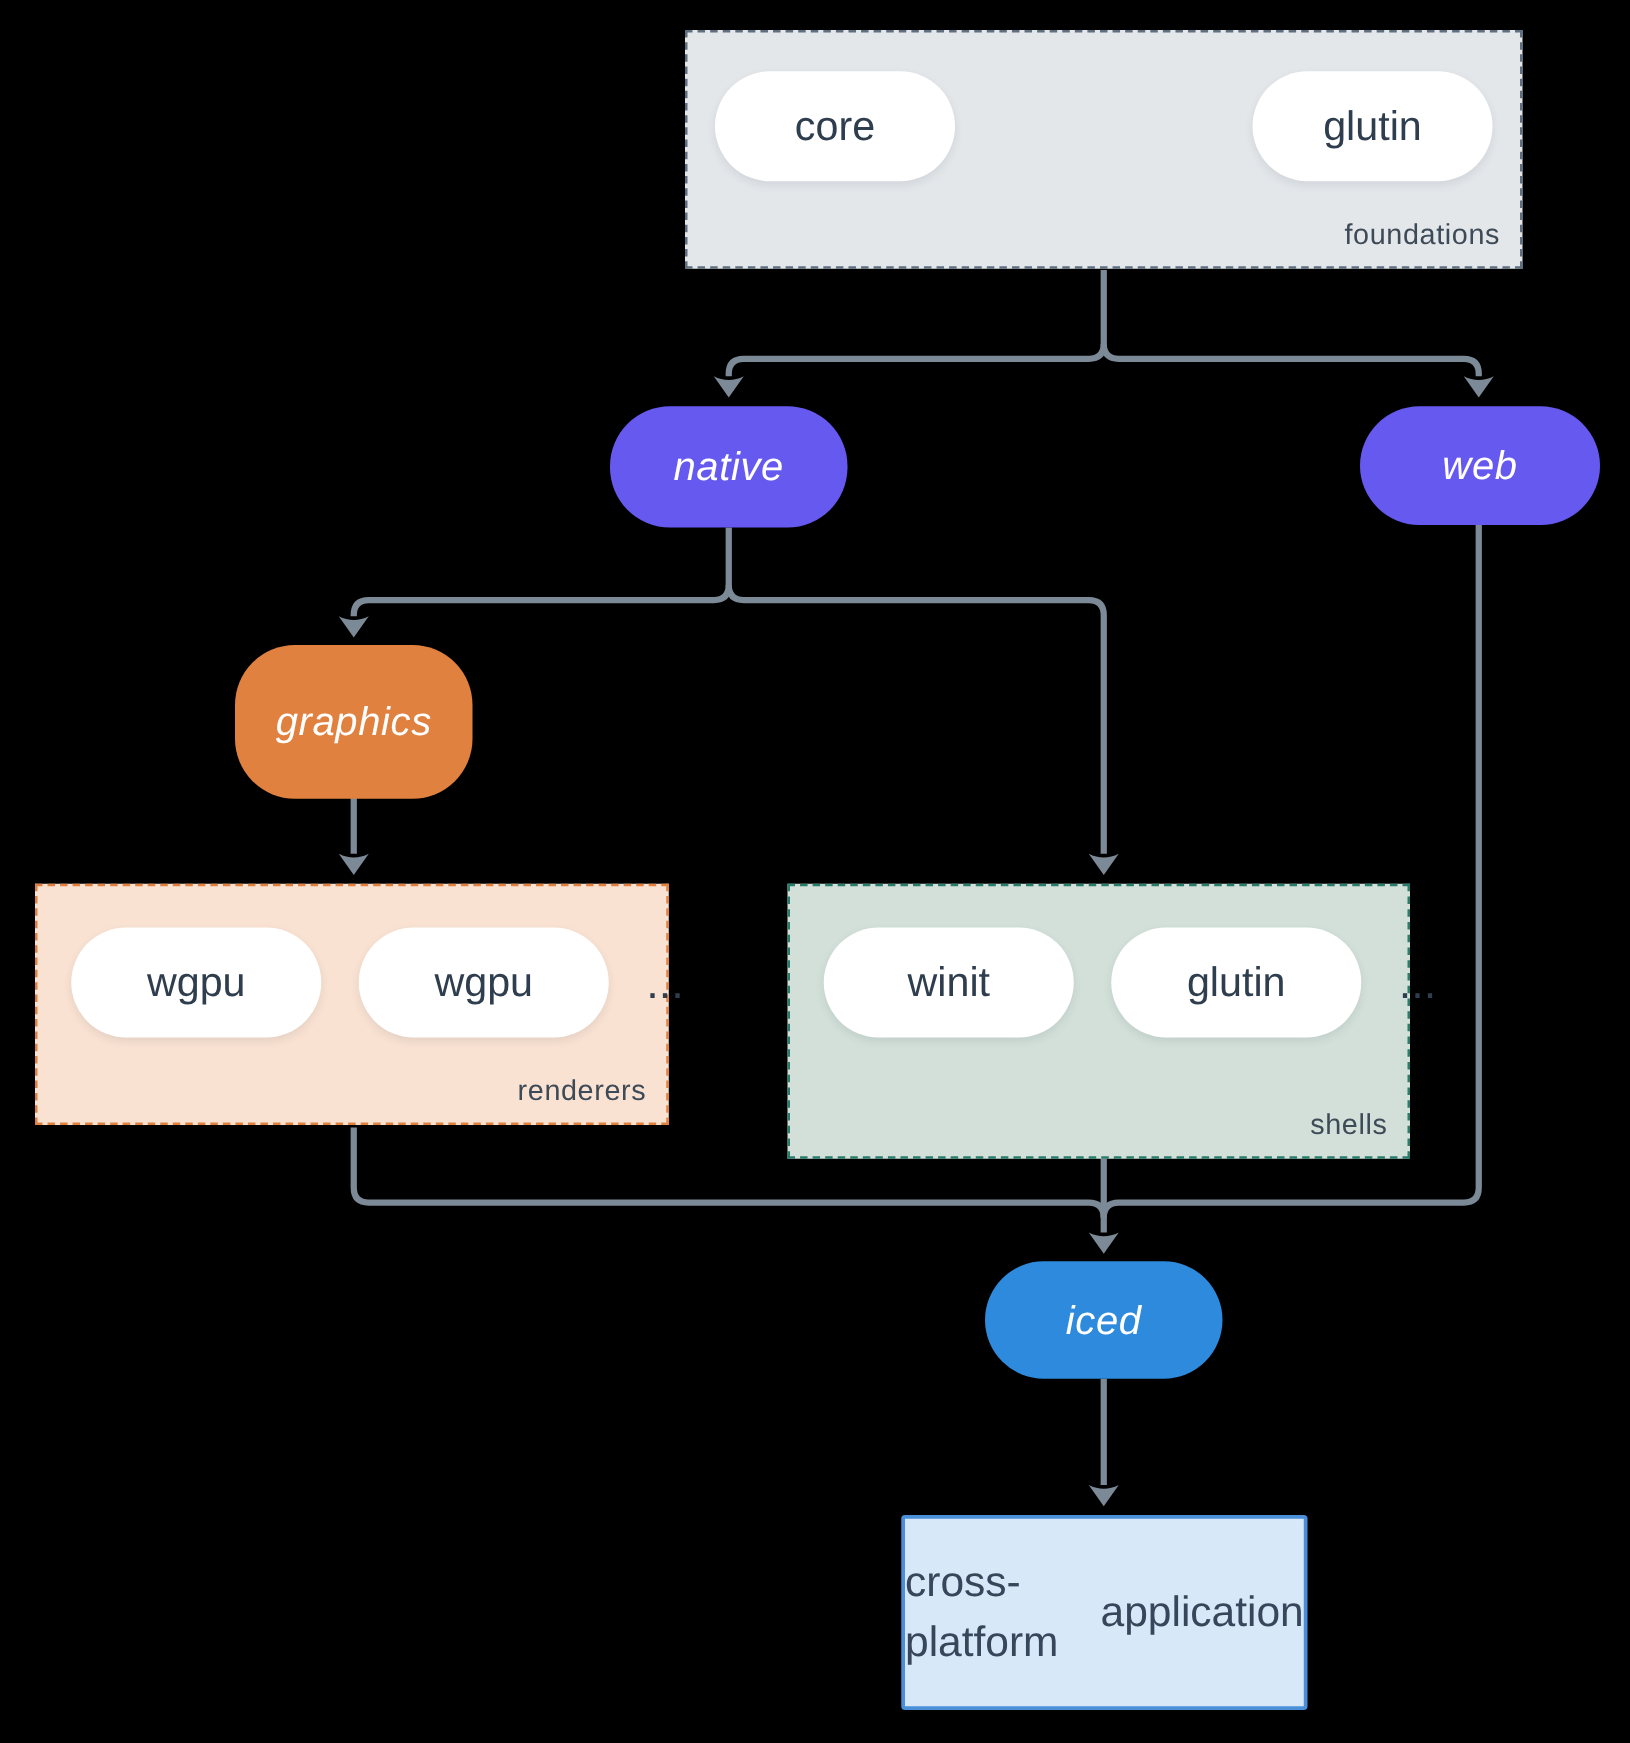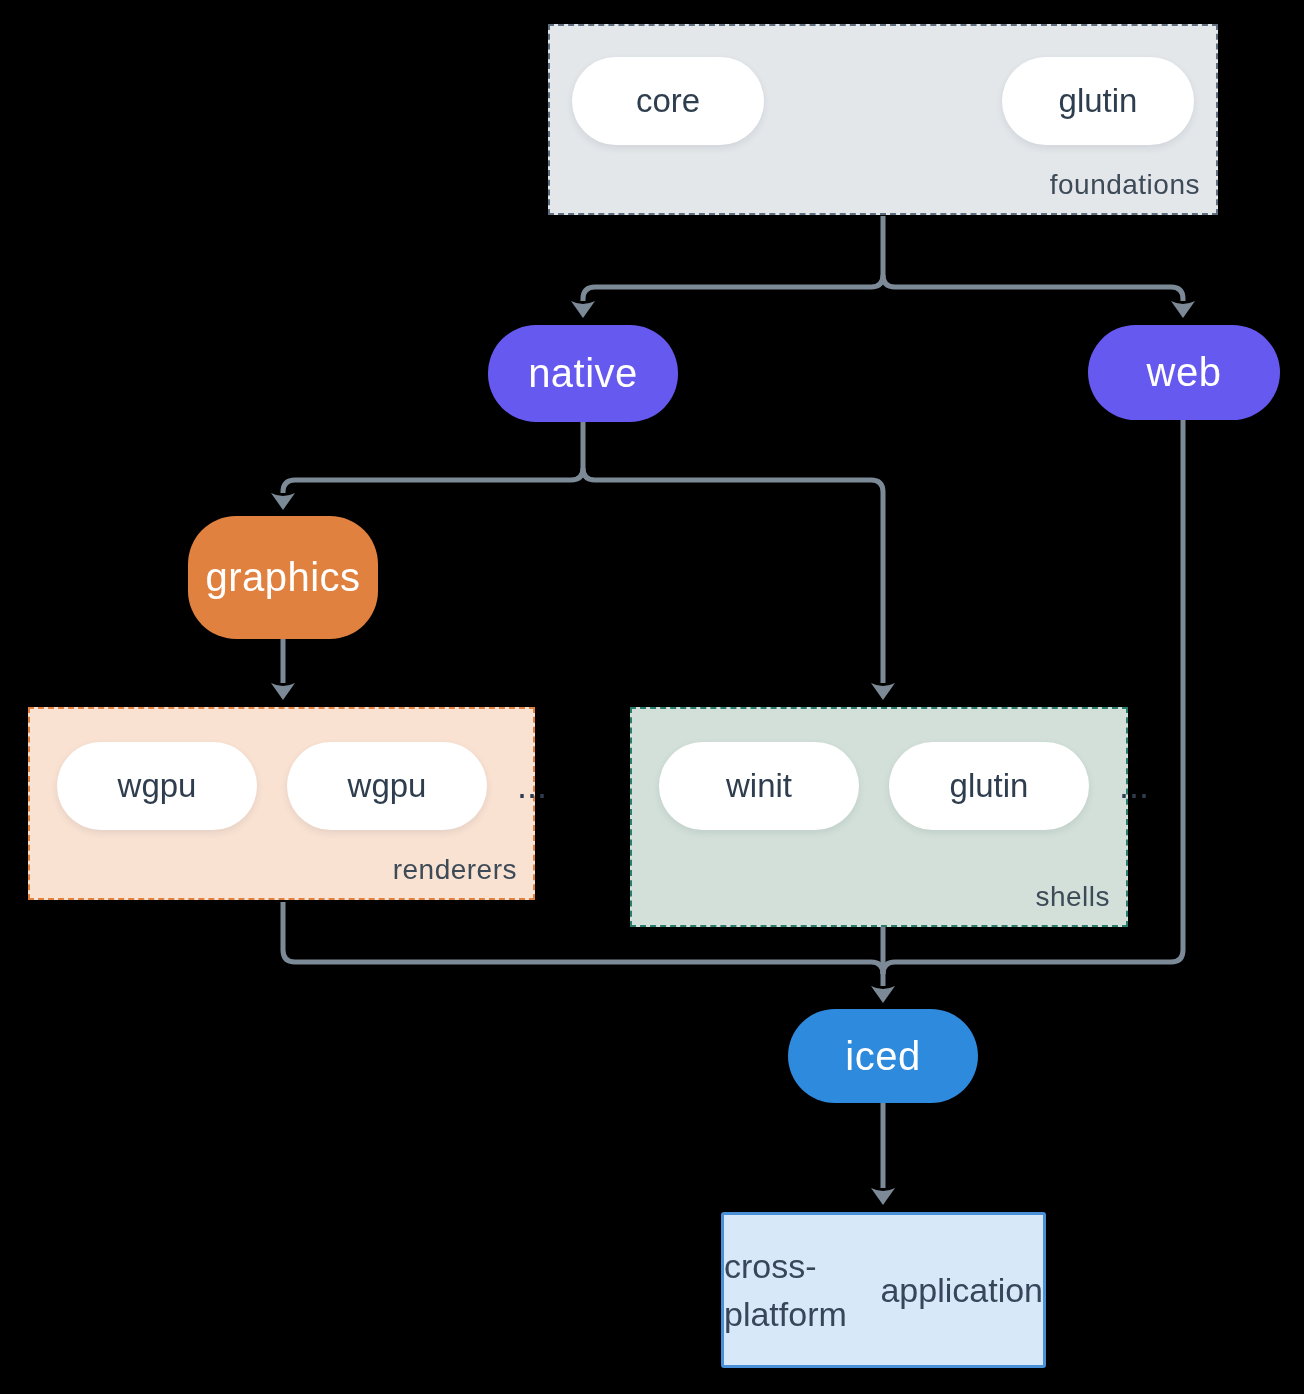--- a/index.html
+++ b/index.html
@@ -8,38 +8,38 @@
     font-family:"Liberation Sans","DejaVu Sans",sans-serif;
   }
   svg.connectors{position:absolute;left:0;top:0;z-index:0;}
 
   
   .group{position:absolute;box-sizing:border-box;z-index:1;}
   .group-foundations{left:548px;top:24px;width:670px;height:191px;background:#e3e7ea;border:2px dashed #5f6f80;}
   .group-renderers{left:28px;top:707px;width:507px;height:193px;background:#f9e2d2;border:2px dashed #e0813f;text-align:right;}
   .group-shells{left:630px;top:707px;width:498px;height:220px;background:#d2e0d9;border:2px dashed #2a7d6c;}
   .group-label{
-    position:absolute;right:16px;bottom:12px;font-size:28px;color:#3d4a57;letter-spacing:.5px;
+    position:absolute;right:16px;bottom:12px;font-size:23px;color:#3d4a57;letter-spacing:.5px;
   }
   .pill-row{position:absolute;left:22px;right:22px;top:30px;height:90px;display:flex;align-items:center;justify-content:space-between;}
   .pill-row-inner{position:absolute;left:27px;right:24px;top:33px;height:88px;display:flex;align-items:center;gap:30px;}
 
   
   .pill{
     background:#fff;border-radius:46px;height:88px;min-width:180px;padding:0 10px;
     display:flex;align-items:center;justify-content:center;
     font-size:33px;color:#2f3e4e;box-shadow:0 3px 7px rgba(45,62,80,.10);
   }
   .pill-w192{width:192px;box-sizing:border-box;}
   .ellipsis{margin-left:auto;font-size:36px;color:#2f3e4e;padding-right:6px;}
 
   
   .node{
     position:absolute;z-index:1;border-radius:48px;display:flex;align-items:center;justify-content:center;
-    color:#fff;font-size:40px;letter-spacing:.5px;
+    color:#fff;font-size:32px;letter-spacing:.5px;font-style:italic;
   }
   .node-native{left:488px;top:325px;width:190px;height:97px;background:#6659ef;}
   .node-web{left:1088px;top:325px;width:192px;height:95px;background:#6659ef;}
   .node-graphics{left:188px;top:516px;width:190px;height:123px;background:#e0813f;}
   .node-iced{left:788px;top:1009px;width:190px;height:94px;background:#2e8adc;}
 
   
   .app-box{
     position:absolute;z-index:1;left:721px;top:1212px;width:325px;height:156px;box-sizing:border-box;
     background:#d7e8f9;border:3px solid #4a90d9;border-radius:3px;

